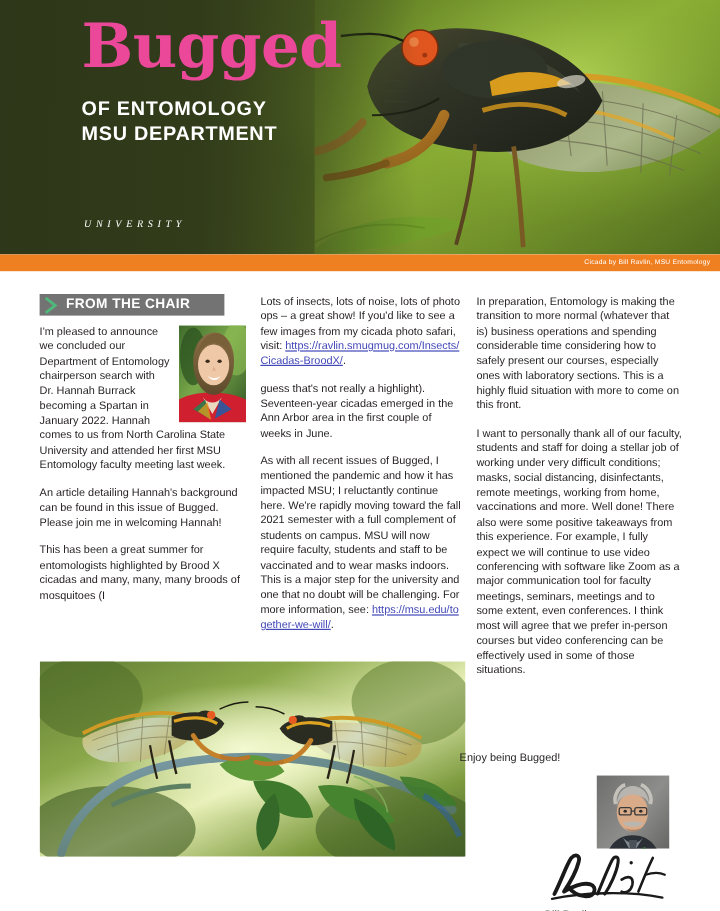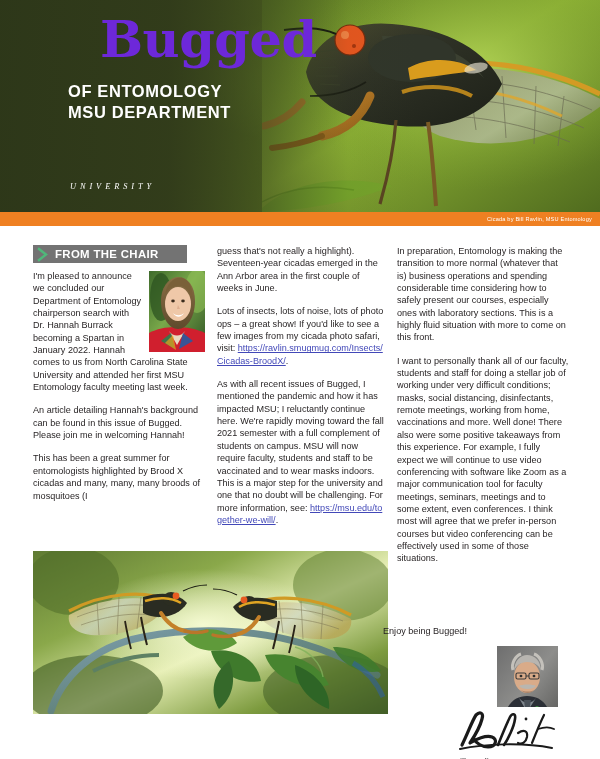--- a/index.html
+++ b/index.html
@@ -27,23 +27,22 @@
 
   
   .hero-bug { position: absolute; right: -6px; top: -4px; width: 344px; height: 216px; }
 
   .hero-text { position: absolute; left: 68px; top: 14px; width: 250px; }
   .masthead {
     font-family: "DejaVu Serif", "Liberation Serif", serif;
     font-weight: 700;
     font-size: 51px;
     line-height: 1.0;
-    color: #6d28d9;
+    color: #ec4899;
     letter-spacing: -0.5px;
-    margin-left: 32px;
   }
   .subtitle {
     margin-top: 16px;
     font-family: "Liberation Sans", sans-serif;
     font-weight: 700;
     font-size: 16.5px;
     line-height: 1.28;
     letter-spacing: 0.6px;
     color: #ffffff;
   }
@@ -267,22 +266,22 @@
           <path d="M24 42 C27 45 32 45 35 42 C32 47 27 47 24 42 Z" fill="#ffffff"></path>
           <path d="M29 34 L28 38 L31 38 Z" fill="#d9a98a" opacity="0.8"></path>
         </svg>
       </div>
       <p>I'm pleased to announce we concluded our Department of Entomology chairperson search with Dr. Hannah Burrack becoming a Spartan in January 2022. Hannah comes to us from North Carolina State University and attended her first MSU Entomology faculty meeting last week.</p>
       <p>An article detailing Hannah's background can be found in this issue of Bugged. Please join me in welcoming Hannah!</p>
       <p>This has been a great summer for entomologists highlighted by Brood X cicadas and many, many, many broods of mosquitoes (I</p>
     </div>
 
     <div class="col" id="col2">
+      <p><span>Lots of insects, lots of noise, lots of photo ops – a great show! If you'd like to see a few images from my cicada photo safari, visit: </span><a href="#">https://ravlin.smugmug.com/Insects/Cicadas-BroodX/</a><span>.</span></p>
       <p>guess that's not really a highlight). Seventeen-year cicadas emerged in the Ann Arbor area in the first couple of weeks in June.</p>
-      <p><span>Lots of insects, lots of noise, lots of photo ops – a great show! If you'd like to see a few images from my cicada photo safari, visit: </span><a href="#">https://ravlin.smugmug.com/Insects/Cicadas-BroodX/</a><span>.</span></p>
       <p><span>As with all recent issues of Bugged, I mentioned the pandemic and how it has impacted MSU; I reluctantly continue here. We're rapidly moving toward the fall 2021 semester with a full complement of students on campus. MSU will now require faculty, students and staff to be vaccinated and to wear masks indoors. This is a major step for the university and one that no doubt will be challenging. For more information, see: </span><a href="#">https://msu.edu/together-we-will/</a><span>.</span></p>
     </div>
 
     <div class="col" id="col3">
       <p>In preparation, Entomology is making the transition to more normal (whatever that is) business operations and spending considerable time considering how to safely present our courses, especially ones with laboratory sections. This is a highly fluid situation with more to come on this front.</p>
       <p>I want to personally thank all of our faculty, students and staff for doing a stellar job of working under very difficult conditions; masks, social distancing, disinfectants, remote meetings, working from home, vaccinations and more. Well done! There also were some positive takeaways from this experience. For example, I fully expect we will continue to use video conferencing with software like Zoom as a major communication tool for faculty meetings, seminars, meetings and to some extent, even conferences. I think most will agree that we prefer in-person courses but video conferencing can be effectively used in some of those situations.</p>
     </div>
 
     <div class="photo-wide">
       <svg viewBox="0 0 355 163" width="355" height="163" aria-hidden="true">

